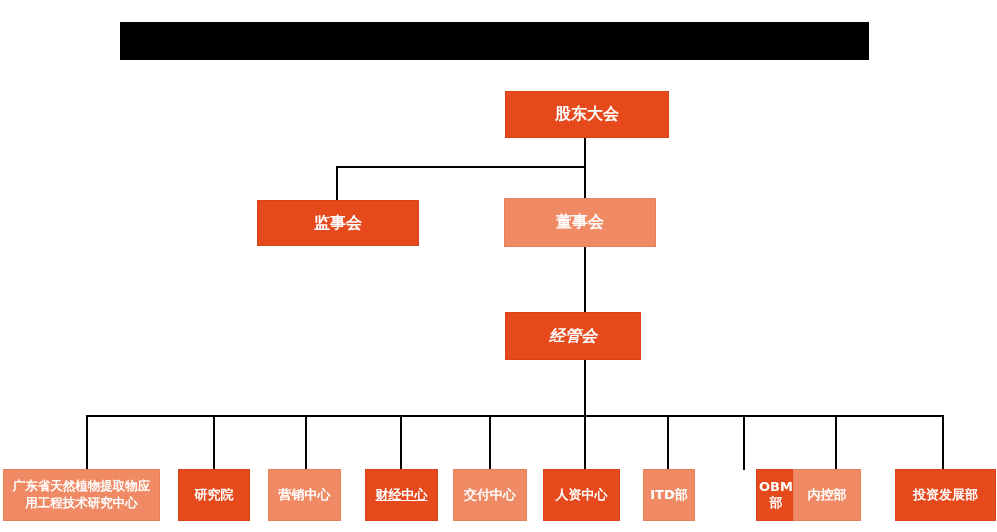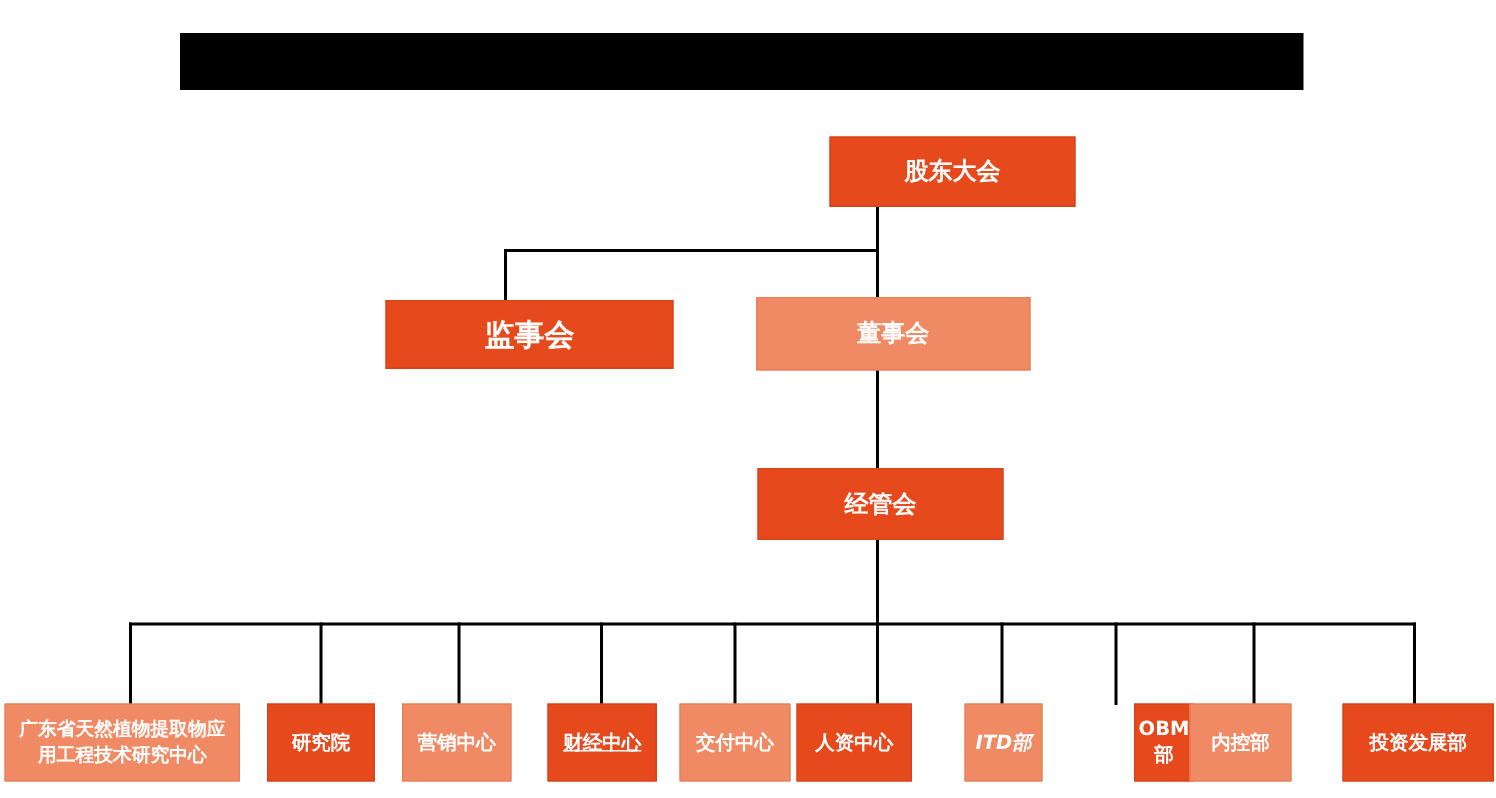--- a/index.html
+++ b/index.html
@@ -12,33 +12,33 @@
     background:#000000;
   }
   .node {
     position:absolute; box-sizing:border-box;
     display:flex; align-items:center; justify-content:center;
     color:#ffffff; font-weight:bold; text-align:center;
   }
   .primary   { background:#e6491c; border:1px solid #d9431a; }
   .secondary { background:#f08a64; border:1px solid #e8815a; }
 
-  .n-shareholders { left:505px; top:91px;  width:164px; height:47px; font-size:16px;margin-left:48px; }
-  .n-supervisory  { left:257px; top:200px; width:192px; height:46px; font-size:20px; }
-  .n-board        { left:504px; top:198px; width:183px; height:49px; font-size:16px; }
-  .n-management   { left:505px; top:312px; width:164px; height:48px; font-size:16px; }
+  .n-shareholders { left:505px; top:91px;  width:164px; height:47px; font-size:16px; }
+  .n-supervisory  { left:257px; top:200px; width:162px; height:46px; font-size:16px; }
+  .n-board        { left:504px; top:198px; width:152px; height:49px; font-size:16px; }
+  .n-management   { left:505px; top:312px; width:136px; height:48px; font-size:16px;font-style:italic; }
 
   .dept { top:469px; height:52px; font-size:13px; }
   .d0 { left:3px;   width:157px; font-size:12.5px; line-height:1.35; padding:0 5px; }
   .d1 { left:178px; width:72px; }
   .d2 { left:268px; width:73px; }
   .d3 { left:365px; width:73px;text-decoration:underline; }
   .d4 { left:453px; width:74px; }
-  .d5 { left:531px; width:77px; }
-  .d6 { left:643px; width:52px;font-style:italic; }
+  .d5 { left:543px; width:77px; }
+  .d6 { left:643px; width:52px; }
   .d7 { left:756px; width:40px; }
   .d8 { left:793px; width:68px; }
   .d9 { left:895px; width:101px; }
 
   .line { position:absolute; background:#000000; }
   .l-stem-top   { left:584px; top:137px; width:2px;  height:31px; }
   .l-h-split    { left:336px; top:166px; width:250px; height:2px; }
   .l-v-sup      { left:336px; top:166px; width:2px;  height:34px; }
   .l-v-board    { left:584px; top:166px; width:2px;  height:33px; }
   .l-v-brd-mgmt { left:584px; top:246px; width:2px;  height:67px; }

